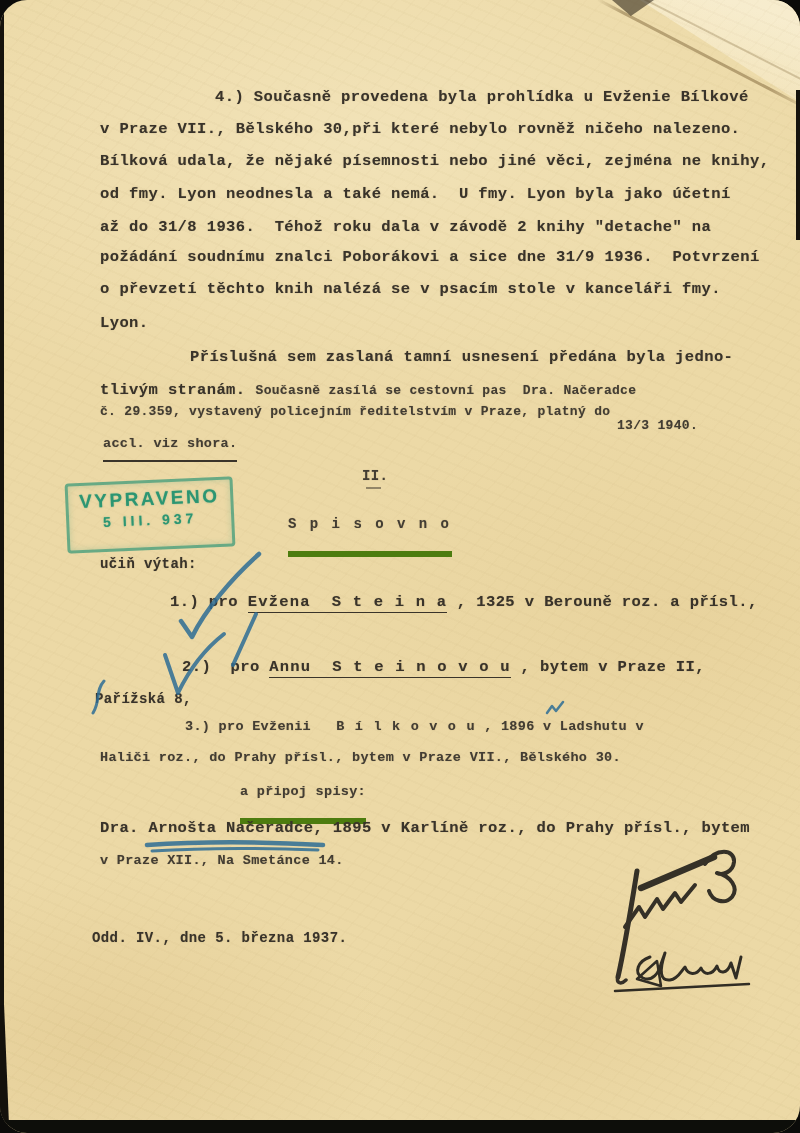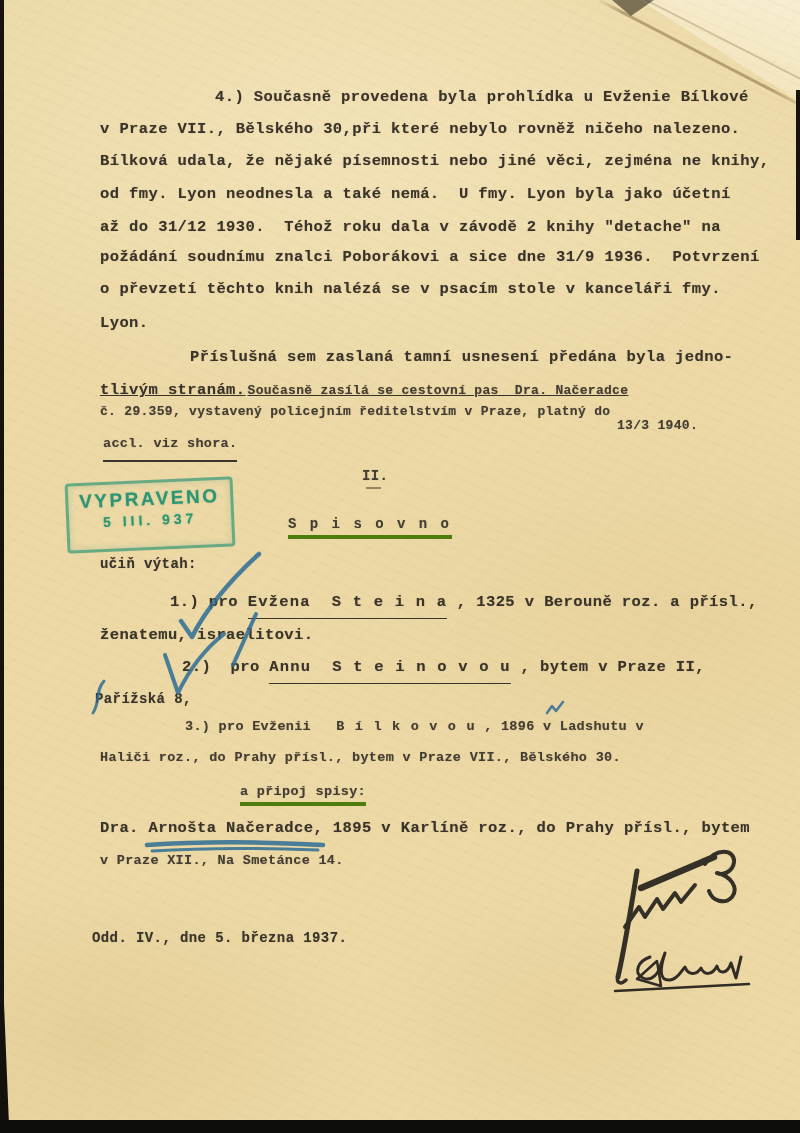--- a/index.html
+++ b/index.html
@@ -1,17 +1,17 @@
 <!DOCTYPE html>
 <html><head>
 <meta charset="utf-8">
 <style>
   html,body{margin:0;padding:0;background:#0b0b09;}
   .page{position:relative;width:800px;height:1133px;background:#ecd9a6;overflow:hidden;
-        font-family:"Liberation Mono","DejaVu Sans Mono",monospace;}
+        font-family:"Liberation Mono","DejaVu Sans Mono",monospace;border-radius:27px;}
   .age{position:absolute;inset:0;pointer-events:none;background:
     radial-gradient(420px 240px at 12% 92%, rgba(196,156,86,.16), transparent 70%),
     radial-gradient(520px 300px at 85% 55%, rgba(205,168,96,.12), transparent 72%),
     radial-gradient(700px 380px at 45% 12%, rgba(255,248,224,.30), transparent 75%),
     radial-gradient(300px 200px at 70% 90%, rgba(196,156,86,.10), transparent 70%);}
   .fiber{position:absolute;inset:0;pointer-events:none;opacity:.55;background:
     repeating-linear-gradient(23deg, rgba(146,118,62,.05) 0 2px, transparent 2px 11px),
     repeating-linear-gradient(131deg, rgba(146,118,62,.04) 0 1.5px, transparent 1.5px 13px);}
   
   .edge-left{position:absolute;left:0;top:0;width:4px;height:1133px;background:#16130d;}
@@ -30,25 +30,25 @@
     transform:rotate(27.5deg);transform-origin:0 0;}
   .crease2{position:absolute;left:644px;top:-2px;width:178px;height:2px;background:rgba(120,92,48,.3);
     transform:rotate(27deg);transform-origin:0 0;filter:blur(.6px);}
   
   .line{position:absolute;white-space:pre;font-weight:700;color:#39332a;
         text-shadow:0 0 1px rgba(56,48,32,.35);}
   .L{font-size:15.5px;letter-spacing:.4px;}
   .M{font-size:14px;letter-spacing:.4px;}
   .S{font-size:13px;letter-spacing:.3px;color:#433d33;}
   .S2{font-size:13.5px;letter-spacing:.3px;color:#433d33;}
-  .u{border-bottom:1.5px solid #3a342a;padding-bottom:7px;letter-spacing:1.2px;}
+  .u{border-bottom:1.5px solid #3a342a;padding-bottom:1px;letter-spacing:1.2px;}
   .ul-thick{border-bottom:2.5px solid #3a342a;padding-bottom:9px;}
-  .ul-2{border-bottom:4px solid #4d7c0f;padding-bottom:3px;}
+  .ul-2{border-bottom:6px solid #4d7c0f;padding-bottom:19px;}
   .sp{letter-spacing:2.5px;}
-  .mix{display:flex;align-items:baseline;gap:2px;text-decoration:underline;}
+  .mix{display:flex;align-items:baseline;gap:10px;}
   .ii-dash{position:absolute;left:366px;top:487px;width:15px;height:2px;background:rgba(58,52,42,.5);}
   
   .stamp{position:absolute;left:66px;top:480px;width:162px;height:64px;
     border:3px solid rgba(48,150,118,.7);border-radius:4px;transform:rotate(-2.5deg);
     color:rgba(36,146,112,.92);text-align:center;
     font-family:"Liberation Sans","DejaVu Sans",sans-serif;
     box-shadow:inset 0 0 6px rgba(48,150,118,.25);}
   .stamp .l1{font-size:19px;font-weight:700;letter-spacing:2.5px;margin-top:5px;
     text-shadow:0 0 1.5px rgba(40,148,115,.55);}
   .stamp .l2{font-size:14px;font-weight:700;letter-spacing:4px;margin-top:2px;
@@ -68,21 +68,21 @@
   <div class="edge-left"></div>
   <div class="edge-left-wedge"></div>
   <div class="edge-bottom"></div>
   <div class="edge-right"></div>
   <div class="top-notch"></div>
 
   <div class="line L" style="left:215px;top:88px">4.) Současně provedena byla prohlídka u Evženie Bílkové</div>
   <div class="line L" style="left:100px;top:120px">v Praze VII., Bělského 30,při které nebylo rovněž ničeho nalezeno.</div>
   <div class="line L" style="left:100px;top:185px">od fmy. Lyon neodnesla a také nemá.  U fmy. Lyon byla jako účetní</div>
   <div class="line L" style="left:100px;top:152px">Bílková udala, že nějaké písemnosti nebo jiné věci, zejména ne knihy,</div>
-  <div class="line L" style="left:100px;top:218px">až do 31/12 1930.  Téhož roku dala v závodě 2 knihy "detache" na</div>
+  <div class="line L" style="left:100px;top:218px">až do 31/8 1936.  Téhož roku dala v závodě 2 knihy "detache" na</div>
   <div class="line L" style="left:100px;top:248px">požádání soudnímu znalci Poborákovi a sice dne 31/9 1936.  Potvrzení</div>
   <div class="line L" style="left:100px;top:280px">o převzetí těchto knih nalézá se v psacím stole v kanceláři fmy.</div>
   <div class="line L" style="left:100px;top:314px">Lyon.</div>
 
   <div class="line L" style="left:190px;top:348px">Příslušná sem zaslaná tamní usnesení předána byla jedno-</div>
   <div class="line mix" style="left:100px;top:381px">
     <span class="L">tlivým stranám.</span>
     <span class="S">Současně zasílá se cestovní pas  Dra. Načeradce</span>
   </div>
   <div class="line S" style="left:100px;top:404px">č. 29.359, vystavený policejním ředitelstvím v Praze, platný do</div>
@@ -94,21 +94,20 @@
   <div class="line S sp ul-2" style="left:288px;top:516px;font-size:14px">S p i s o v n o</div>
 
   <div class="stamp">
     <div class="l1">VYPRAVENO</div>
     <div class="l2">5 III. 937</div>
   </div>
 
   <div class="line M" style="left:100px;top:556px">učiň výtah:</div>
 
   <div class="line L" style="left:170px;top:593px"><span>1.) pro </span><span class="u">Evžena  S t e i n a</span><span> , 1325 v Berouně roz. a přísl.,</span></div>
-  <div class="line L" style="left:100px;top:626px">ženatemu, israelitovi.</div>
 
   <div class="line L" style="left:182px;top:658px"><span>2.)  pro </span><span class="u">Annu  S t e i n o v o u</span><span> , bytem v Praze II,</span></div>
   <div class="line M" style="left:95px;top:691px">Pařížská 8,</div>
 
   <div class="line S2" style="left:185px;top:719px"><span>3.) pro Evženii   </span><span style="letter-spacing:1.2px">B í l k o v o u</span><span> , 1896 v Ladshutu v</span></div>
   <div class="line S2" style="left:100px;top:750px">Haliči roz., do Prahy přísl., bytem v Praze VII., Bělského 30.</div>
 
   <div class="line S2 ul-2" style="left:240px;top:784px">a připoj spisy:</div>
   <div class="line L" style="left:100px;top:819px">Dra. Arnošta Načeradce, 1895 v Karlíně roz., do Prahy přísl., bytem</div>
   <div class="line S2" style="left:100px;top:853px">v Praze XII., Na Smetánce 14.</div>

